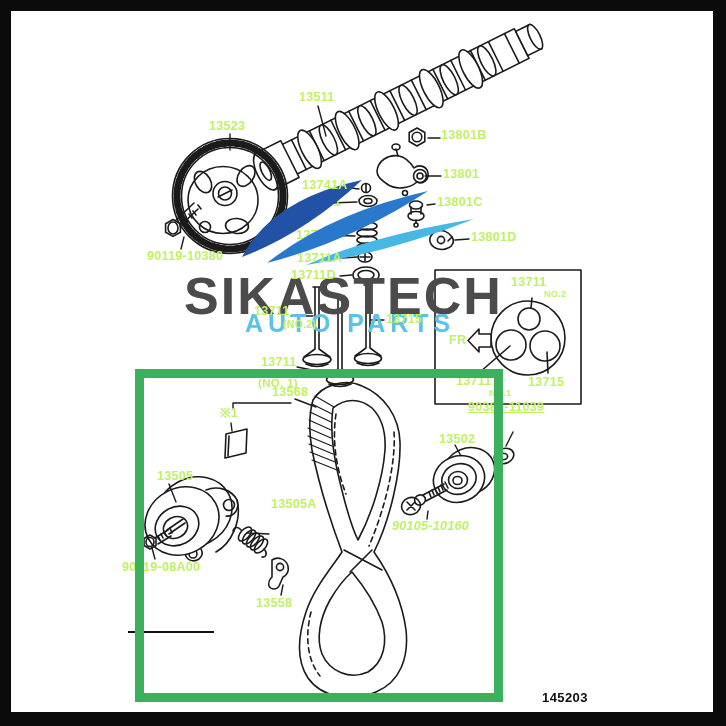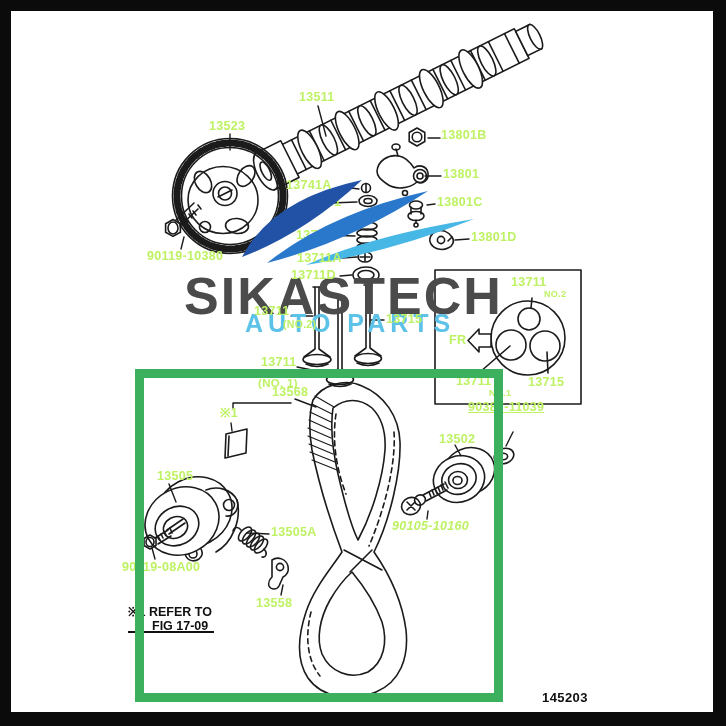--- a/index.html
+++ b/index.html
@@ -239,45 +239,41 @@
     <svg width="726" height="726" viewBox="0 0 726 726">
       <path d="M362,180 Q272,199 242,257 Q305,233 362,180 Z" fill="#2152a5"></path>
       <path d="M428,191 Q330,213 267,263 Q352,241 428,191 Z" fill="#2a78cb"></path>
       <path d="M474,219 Q370,236 306,265 Q388,253 474,219 Z" fill="#47b7e6"></path>
     </svg>
     <div class="brand" style="color: rgb(75, 75, 75);">SIKASTECH</div>
     <div class="tagline" style="color: rgb(92, 194, 232);">AUTO PARTS</div>
   </div>
 
   <div class="labels-layer">
-    <div class="note">
-      <div class="l1">※1 REFER TO</div>
-      <div class="l2">FIG 17-09</div>
-    </div>
     <div class="note-underline"></div>
     <div class="fig-number">145203</div>
   <div class="plabel" style="left: 299px; top: 91px;"><span>13511</span></div>
       <div class="plabel" style="left: 209px; top: 120px;"><span>13523</span></div>
       <div class="plabel" style="left: 147px; top: 250px;"><span>90119-10380</span></div>
       <div class="plabel" style="left: 441px; top: 129px;"><span>13801B</span></div>
       <div class="plabel" style="left: 443px; top: 168px;"><span>13801</span></div>
       <div class="plabel" style="left: 437px; top: 196px;"><span>13801C</span></div>
       <div class="plabel" style="left: 471px; top: 231px;"><span>13801D</span></div>
-      <div class="plabel" style="left: 286px; top: 179px;"><span>13741A</span></div>
+      <div class="plabel" style="left: 302px; top: 179px;"><span>13741A</span></div>
       <div class="plabel" style="left: 297px; top: 252px;"><span>13711A</span></div>
       <div class="plabel" style="left: 291px; top: 269px;"><span>13711D</span></div>
       <div class="plabel" style="left: 254px; top: 305px;"><span>13711</span><span class="sub" style="font-size: 10.5px;">(NO.2)</span></div>
       <div class="plabel" style="left: 386px; top: 313px;"><span>13715</span></div>
       <div class="plabel" style="left: 261px; top: 356px;"><span>13711</span></div>
       <div class="plabel" style="left: 258px; top: 378px; font-size: 11.5px;"><span>(NO. 1)</span></div>
       <div class="plabel" style="left: 272px; top: 386px;"><span>13568</span></div>
       <div class="plabel" style="left: 220px; top: 407px;"><span>※1</span></div>
       <div class="plabel" style="left: 157px; top: 470px;"><span>13505</span></div>
       <div class="plabel" style="left: 122px; top: 561px;"><span>90119-08A00</span></div>
-      <div class="plabel" style="left: 271px; top: 526px;"><span>13505A</span></div>
+      <div class="plabel" style="left: 271px; top: 498px;"><span>13505A</span></div>
       <div class="plabel" style="left: 256px; top: 597px;"><span>13558</span></div>
       <div class="plabel" style="left: 439px; top: 433px;"><span>13502</span></div>
       <div class="plabel" style="left: 468px; top: 401px; text-decoration: underline;"><span>90387-11039</span></div>
       <div class="plabel" style="left: 392px; top: 520px; font-style: italic;"><span>90105-10160</span></div>
       <div class="plabel" style="left: 511px; top: 276px;"><span>13711</span><span class="sub" style="font-size: 9px; margin-left: 4px;">NO.2</span></div>
       <div class="plabel" style="left: 456px; top: 375px;"><span>13711</span><span class="sub" style="font-size: 9px; margin-left: 4px;">NO.1</span></div>
       <div class="plabel" style="left: 528px; top: 376px;"><span>13715</span></div>
       <div class="plabel" style="left: 449px; top: 334px;"><span>FR</span></div>
     </div>
 

